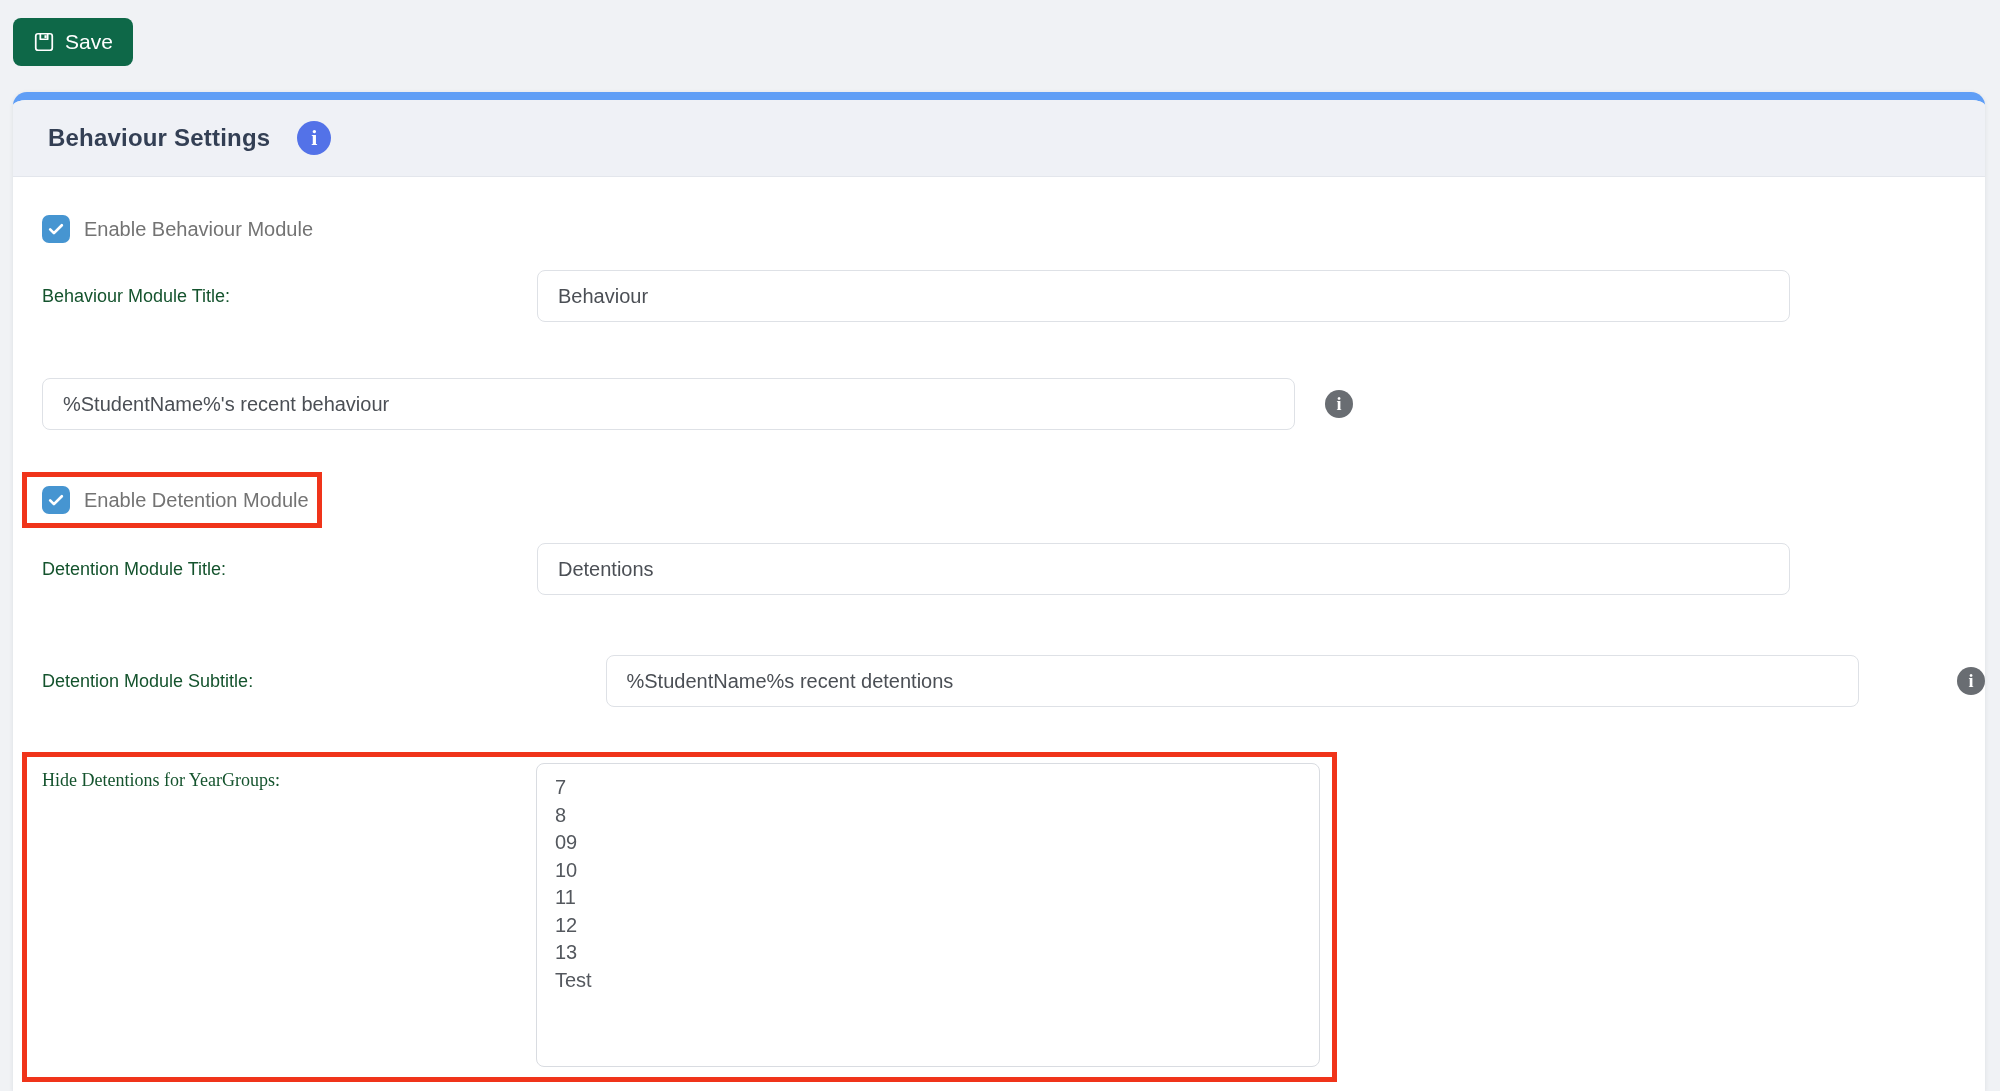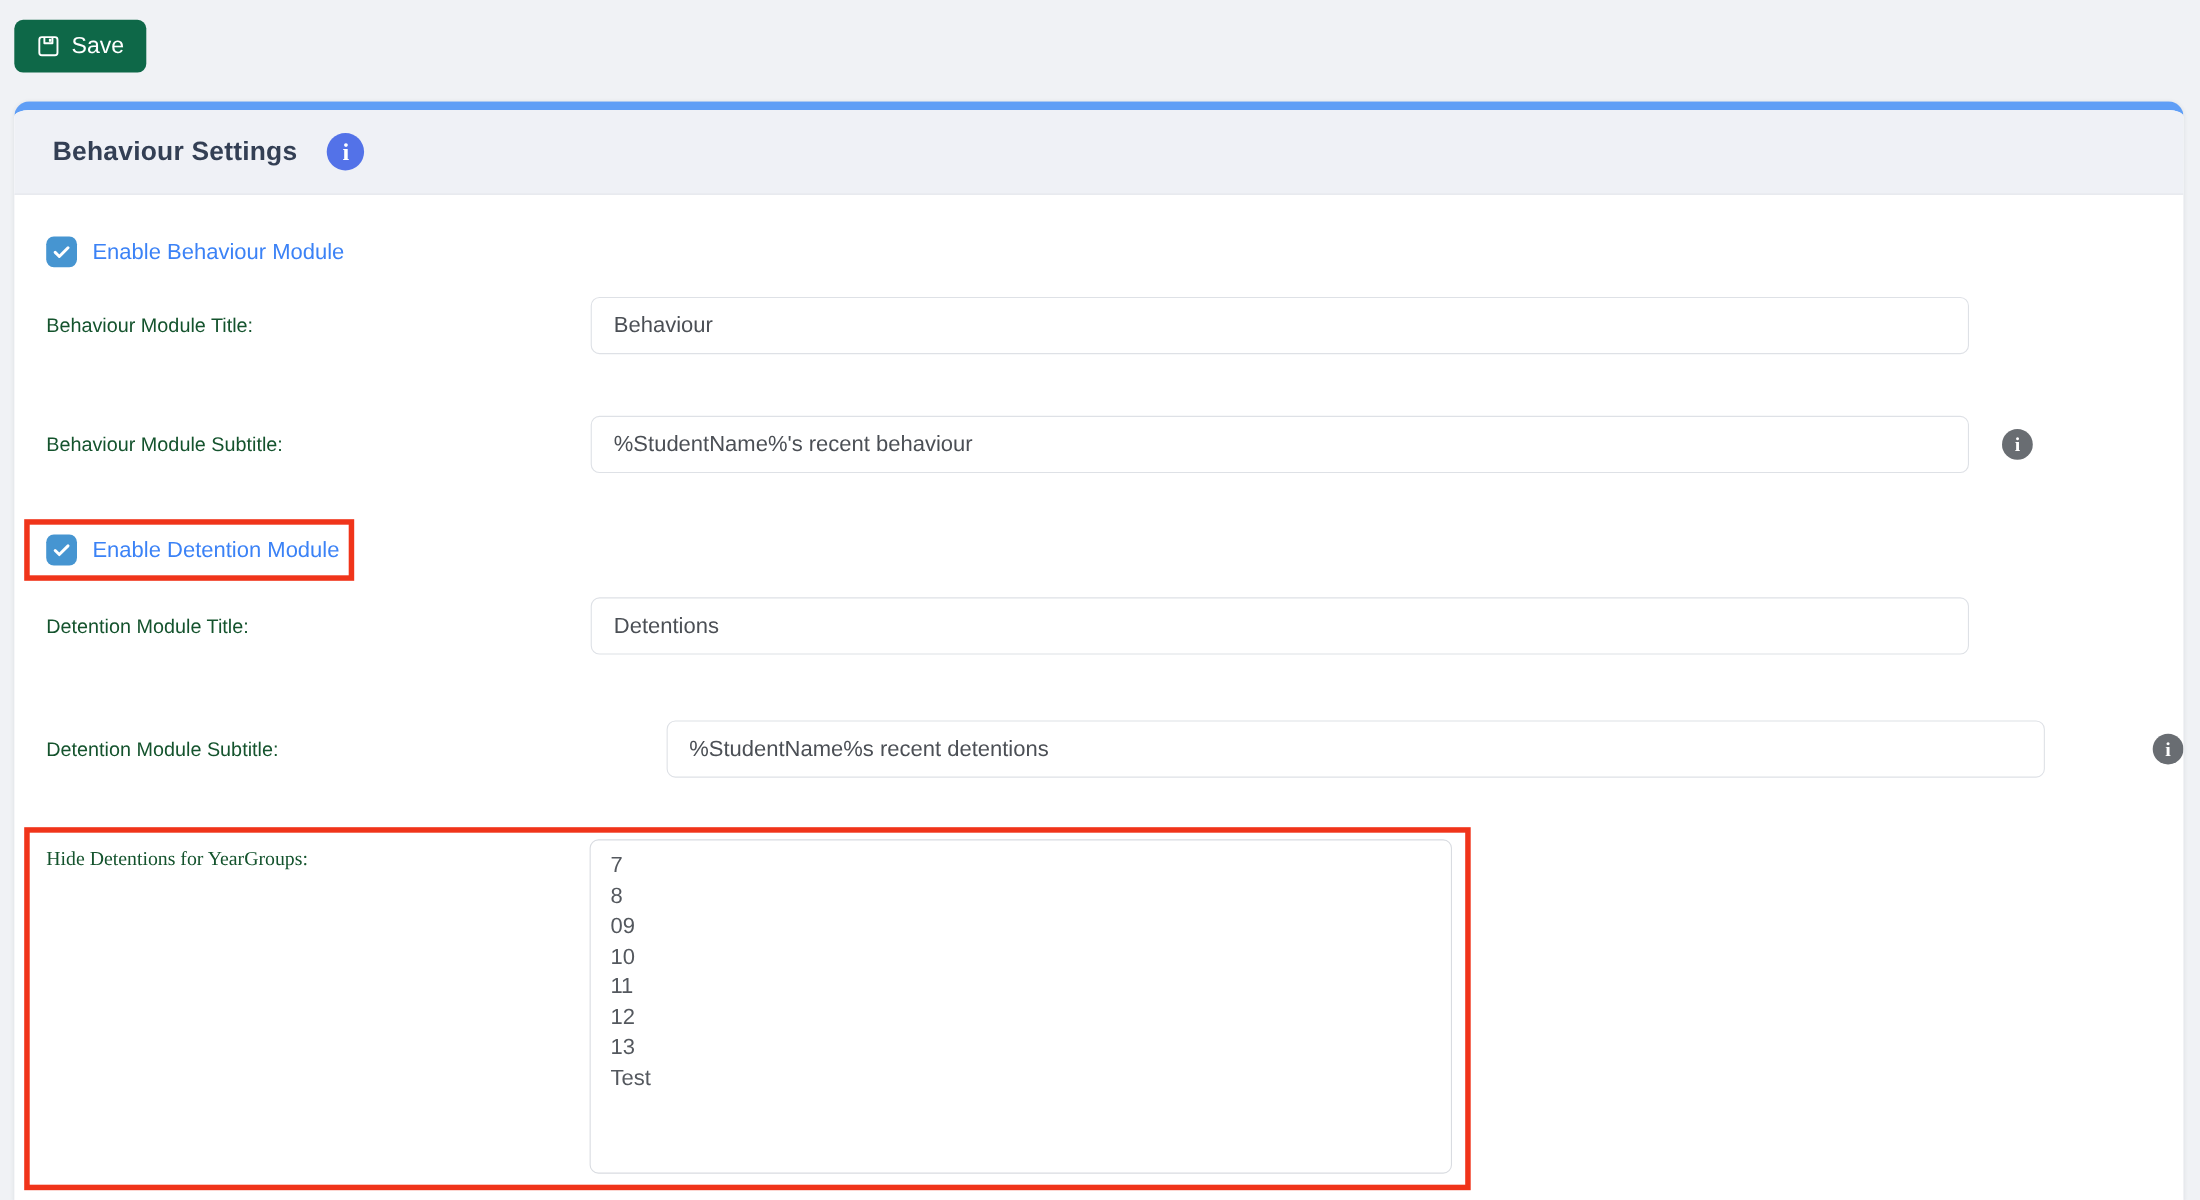--- a/index.html
+++ b/index.html
@@ -60,21 +60,21 @@
   .card-body { padding: 38px 0 0 29px; }
 
   
   .check-row { display: flex; align-items: center; gap: 14px; height: 28px; }
   .checkbox {
     width: 28px; height: 28px;
     background: #4695D1; border-radius: 7px;
     display: inline-flex; align-items: center; justify-content: center;
     cursor: pointer; flex: 0 0 auto;
   }
-  .check-label { font-size: 20px; font-weight: 500; color: #3b82f6; }
+  .check-label { font-size: 20px; font-weight: 500; color: #737373; }
 
   
   .field-row { display: flex; align-items: center; }
   .field-label { flex: 0 0 495px; font-size: 18px; color: #14532d; }
   .text-input {
     width: 1253px; height: 52px;
     border: 1px solid #DEE1E6; border-radius: 8px;
     padding: 0 20px;
     font-family: "Liberation Sans", sans-serif;
     font-size: 20px; color: #4B4F55;
@@ -153,21 +153,20 @@
       </span>
       <span class="check-label">Enable Behaviour Module</span>
     </div>
 
     <div class="field-row mt-title1">
       <span class="field-label">Behaviour Module Title:</span>
       <input class="text-input" type="text" value="Behaviour" style="">
     </div>
 
     <div class="field-row mt-subtitle1">
-      <span class="field-label">Behaviour Module Subtitle:</span>
       <input class="text-input" type="text" value="%StudentName%'s recent behaviour" style="">
       <span class="info-badge gray after-icon">
         <span>i</span>
       </span>
     </div>
 
     <div class="red-box box-checkbox mt-redbox1">
       <div class="check-row">
         <span class="checkbox">
           <svg width="20" height="20" viewBox="0 0 24 24">

